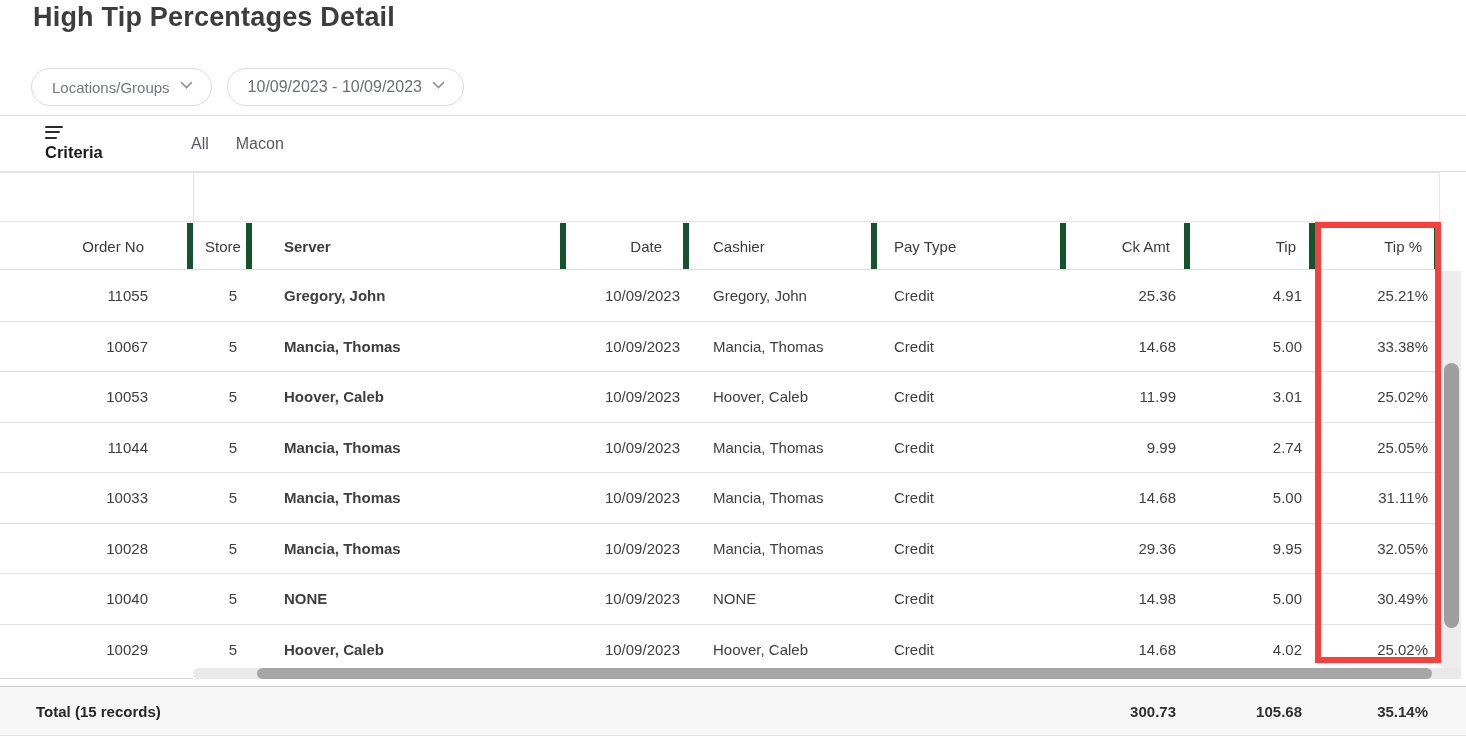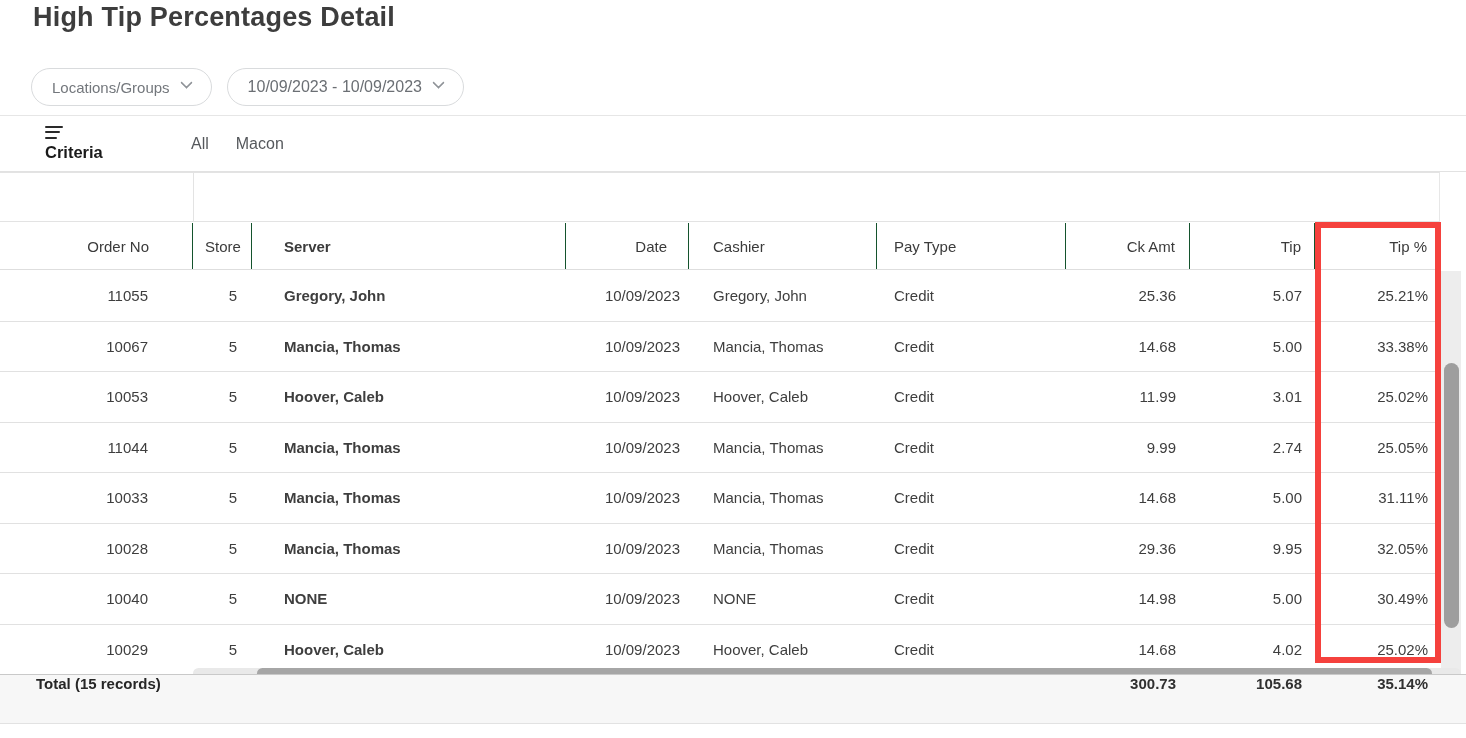--- a/index.html
+++ b/index.html
@@ -54,21 +54,21 @@
     background:#fff;
   }
   .band-divider { position:absolute; left:193px; top:0; width:1px; height:49px; background:#e3e3e3; }
 
   .header-row {
     position:absolute; left:0; top:51px; width:1440px; height:47px;
     display:flex; background:#fff; border-bottom:1px solid #dedede;
   }
   .hcell {
     font-size:15px; color:#3b3b3b; display:block; line-height:47px;
-    border-right:1px solid #14532d; white-space:nowrap; overflow:hidden; cursor:pointer;
+    border-right:6px solid #14532d; white-space:nowrap; overflow:hidden; cursor:pointer;
   }
 
   .rows { position:absolute; left:0; top:99px; width:1441px; height:397px; overflow:hidden; }
   .row { display:flex; width:1440px; height:50.5px; border-bottom:1px solid #e1e1e1; background:#fff; }
   .cell { font-size:15px; color:#3e3e3e; line-height:49.5px; white-space:nowrap; overflow:hidden; }
 
   
   .c0 { width:193px; text-align:right; padding-right:45px; }
   .c1 { width:59px;  text-align:right; padding-right:15px; }
   .c2 { width:314px; text-align:left;  padding-left:32px;font-weight:bold; }
@@ -92,23 +92,23 @@
   .vscroll-track { position:absolute; left:1441px; top:99px; width:20px; height:408px; background:#ededed; z-index:4; }
   .vscroll-thumb { position:absolute; left:3px; top:92px; width:15px; height:265px; background:#9e9e9e; border-radius:8px; cursor:pointer; }
 
   
   .hscroll-track { position:absolute; left:193px; top:496px; width:1268px; height:11px; background:#e9e9e9; border-radius:6px; z-index:7; }
   .hscroll-thumb { position:absolute; left:64px; top:0; width:1175px; height:11px; background:#a6a6a6; border-radius:6px; cursor:pointer; }
   .left-strip-border { position:absolute; left:0; top:506px; width:193px; height:1px; background:#d8d8d8; }
 
   
   .footer-row {
-    position:absolute; left:0; top:502px; width:1466px; height:50px;
+    position:absolute; left:0; top:514px; width:1466px; height:50px;
     background:#f7f7f7; border-top:1px solid #c9c9c9; border-bottom:1px solid #e2e2e2;
-    display:flex; align-items:flex-start; z-index:8;
+    display:flex; align-items:center; z-index:8;
   }
   .f-label { width:1066px; padding-left:36px; font-size:15px; font-weight:700; color:#262626; }
   .fcell { font-size:15px; font-weight:700; color:#303030; }
 </style>
 </head>
 <body>
 
 <div class="page">
 
   <h1 class="title">High Tip Percentages Detail</h1>
@@ -160,21 +160,21 @@
 
     <div class="rows" id="rows">
         <div class="row">
           <div class="cell c0">11055</div>
           <div class="cell c1">5</div>
           <div class="cell c2">Gregory, John</div>
           <div class="cell c3">10/09/2023</div>
           <div class="cell c4">Gregory, John</div>
           <div class="cell c5">Credit</div>
           <div class="cell c6">25.36</div>
-          <div class="cell c7">5.07</div>
+          <div class="cell c7">4.91</div>
           <div class="cell c8">25.21%</div>
         </div>
         <div class="row">
           <div class="cell c0">10067</div>
           <div class="cell c1">5</div>
           <div class="cell c2">Mancia, Thomas</div>
           <div class="cell c3">10/09/2023</div>
           <div class="cell c4">Mancia, Thomas</div>
           <div class="cell c5">Credit</div>
           <div class="cell c6">14.68</div>

